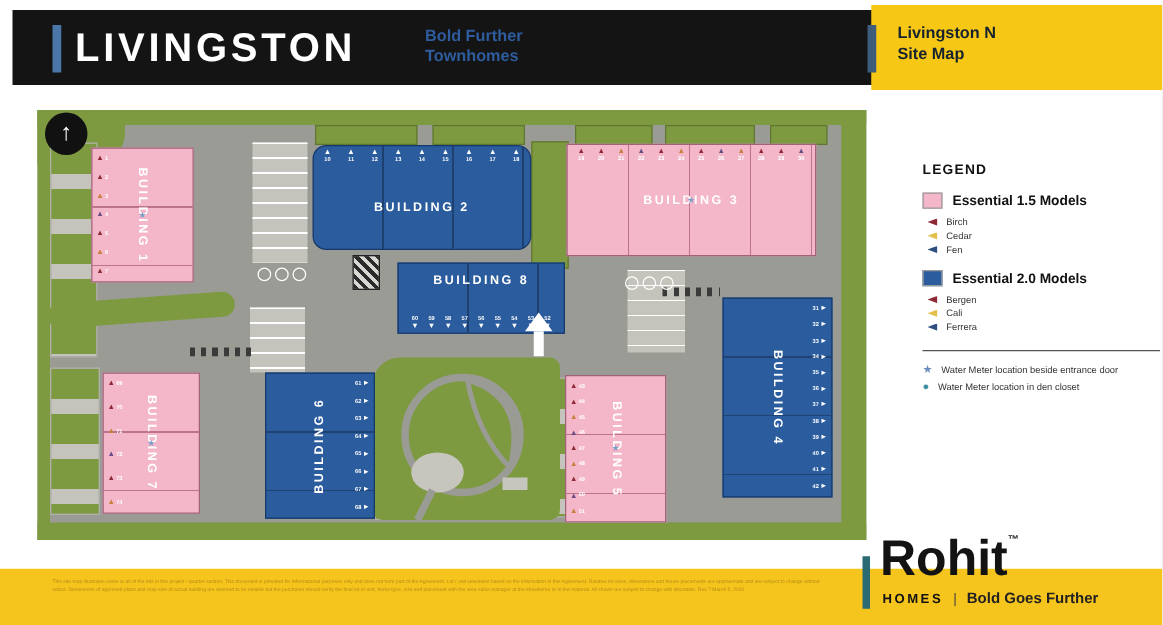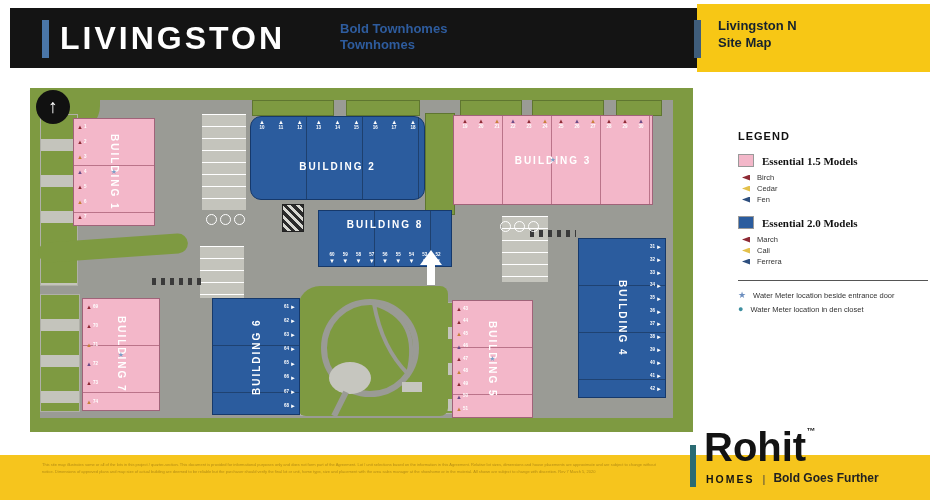--- a/index.html
+++ b/index.html
@@ -104,21 +104,21 @@
   .ent-arrow .head{width:0;height:0;border-left:11px solid transparent;border-right:11px solid transparent;
                    border-bottom:15px solid #ffffff;}
   .ent-arrow .stem{width:8px;height:20px;background:#ffffff;margin:0 auto;}
 
   
   .legend{position:absolute;left:738px;top:130px;width:196px;color:#222;}
   .legend h3{margin:0 0 12px 0;font-size:11px;font-weight:800;letter-spacing:1px;color:#111;}
   .lg-group{margin-bottom:12px;}
   .lg-head{display:flex;align-items:center;gap:8px;margin-bottom:6px;}
   .swatch{width:14px;height:11px;border:1px solid #999;}
-  .lg-title{font-size:11px;font-weight:800;color:#111;font-family:Liberation Serif, serif;}
+  .lg-title{font-size:11px;font-weight:800;color:#111;}
   .lg-item{display:flex;align-items:center;gap:7px;margin:0 0 2px 4px;font-size:7.5px;color:#333;}
   .flag{width:8px;height:6px;clip-path:polygon(100% 0,100% 100%,0 50%);}
   .lg-divider{border:0;border-top:1px solid #555;margin:14px 0 10px 0;width:190px;}
   .lg-note{display:flex;align-items:center;gap:7px;margin-bottom:5px;font-size:7.5px;color:#333;}
   .note-icon{font-size:9px;line-height:1;}
 
   
   .footer-band{position:absolute;left:0;top:455px;width:930px;height:45px;background:#f6c51d;}
   .disclaimer{position:absolute;left:42px;top:462px;width:618px;font-size:4px;line-height:1.7;
               color:rgba(125,92,12,.55);}
@@ -134,21 +134,21 @@
 </style>
 </head>
 <body>
 
 <div id="app">
 
   <div class="header-black">
     <span class="accent-bar"></span>
     <span class="hdr-title">LIVINGSTON</span>
     <div class="hdr-tagline">
-      <div>Bold Townhomes</div>
+      <div>Bold Further</div>
       <div>Townhomes</div>
     </div>
   </div>
   <div class="header-badge"></div>
   <span class="badge-bar"></span>
   <div class="badge-text">
     <div>Livingston N</div>
     <div>Site Map</div>
   </div>
 
@@ -562,21 +562,21 @@
       </div>
     </div>
 
     <div class="lg-group">
       <div class="lg-head">
         <span class="swatch" style="background: rgb(43, 92, 158);"></span>
         <span class="lg-title">Essential 2.0 Models</span>
       </div>
       <div class="lg-item">
         <span class="flag" style="background: rgb(142, 42, 53);"></span>
-        <span>March</span>
+        <span>Bergen</span>
       </div>
       <div class="lg-item">
         <span class="flag" style="background: rgb(227, 192, 75);"></span>
         <span>Cali</span>
       </div>
       <div class="lg-item">
         <span class="flag" style="background: rgb(45, 78, 126);"></span>
         <span>Ferrera</span>
       </div>
     </div>

